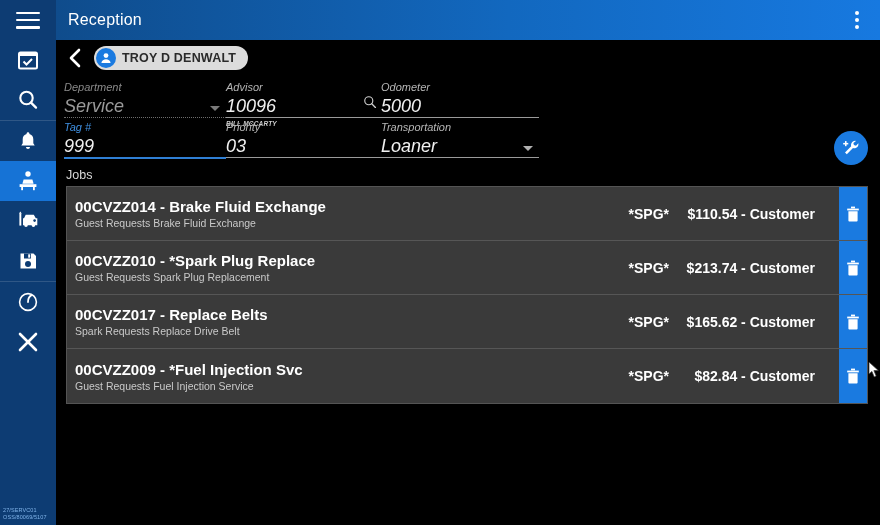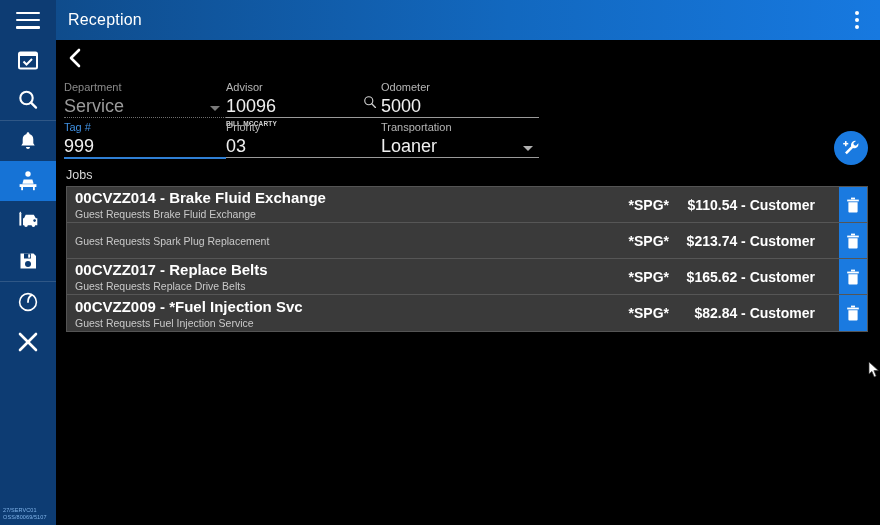--- a/index.html
+++ b/index.html
@@ -64,21 +64,21 @@
   }
   .chip-ico {
     width: 20px; height: 20px; border-radius: 50%; background: #1a7ae0;
     display: flex; align-items: center; justify-content: center; flex: 0 0 20px;
   }
   .chip-label { color: #2a2a2a; font-size: 12.5px; font-weight: bold; letter-spacing: .2px; white-space: nowrap; }
 
   
   .form { padding: 4px 0 0 0; }
   .form-row { display: flex; height: 40px; padding-left: 8px; }
-  .field { position: relative; }
+  .field { position: relative; font-style: italic; }
   .f-dept   { width: 162px; margin-right: 0px; }
   .f-adv    { width: 155px; margin-left: 0px; }
   .f-disp   { width: 158px; }
   .f-odo    { width: 158px; }
   .f-tag    { width: 162px; }
   .f-pri    { width: 155px; }
   .f-trans  { width: 158px; }
   .f-label { font-size: 11px; color: #b6b6b6; line-height: 14px; }
   .f-label.dim { color: #8a8a8a; }
   .f-label.blue { color: #3f8fe0; }
@@ -99,21 +99,21 @@
   .search-ico { position: absolute; right: 4px; bottom: 2px; }
 
   
   .jobs-label { color: #d8d8d8; font-size: 12.5px; padding: 8px 0 4px 10px; }
   .jobs-box {
     margin: 0 12px 0 10px;
     border: 1px solid #545454;
     background: #3a3a3a;
   }
   .job-row {
-    height: 36px; display: flex; align-items: stretch;
+    height: 54px; display: flex; align-items: stretch;
     border-bottom: 1px solid #565656; position: relative;
   }
   .job-row:last-child { border-bottom: none; }
   .job-main { flex: 1; display: flex; flex-direction: column; justify-content: center; padding-left: 8px; }
   .job-title { color: #ffffff; font-size: 15px; font-weight: bold; line-height: 19px; }
   .job-sub { color: #c9c9c9; font-size: 10.5px; line-height: 14px; }
   .job-spg { color: #ffffff; font-size: 14px; font-weight: bold; display: flex; align-items: center; padding: 0 10px; }
   .job-price { color: #ffffff; font-size: 14px; font-weight: bold; display: flex; align-items: center; justify-content: flex-end; width: 160px; padding-right: 24px; }
   .job-del {
     width: 28px; background: #1a7ae0; display: flex; align-items: center; justify-content: center;
@@ -227,20 +227,29 @@
       </div>
     </div>
 
     <div class="chips-row">
       <div class="back-chevron">
         <svg width="16" height="20" viewBox="0 0 16 20">
           <path d="M12 2L4 10l8 8" fill="none" stroke="#fff" stroke-width="2.6" stroke-linecap="round" stroke-linejoin="round"></path>
         </svg>
       </div>
 
+      <div class="chip">
+        <span class="chip-ico">
+          <svg width="14" height="14" viewBox="0 0 14 14">
+            <circle cx="7" cy="4.6" r="2.4" fill="#fff"></circle>
+            <path d="M2.4 12c.3-2.4 2.3-3.7 4.6-3.7S11.3 9.6 11.6 12z" fill="#fff"></path>
+          </svg>
+        </span>
+        <span class="chip-label">TROY D DENWALT</span>
+      </div>
 
     </div>
 
     <div class="form">
 
       <div class="form-row">
 
         <div class="field f-dept">
           <div class="f-label dim">Department</div>
           <div class="f-value-wrap">
@@ -327,37 +336,38 @@
           <svg width="14" height="16" viewBox="0 0 14 16">
             <rect x="1.2" y="2.6" width="11.6" height="1.8" fill="#fff"></rect>
             <rect x="5" y="0.6" width="4" height="1.8" fill="#fff"></rect>
             <path d="M2.4 5.2h9.2v9.4a.9.9 0 01-.9.9H3.3a.9.9 0 01-.9-.9z" fill="#fff"></path>
           </svg>
         </div>
       </div>
 
       <div class="job-row">
         <div class="job-main">
+          <div class="job-title">00CVZZ010 - *Spark Plug Replace</div>
           <div class="job-sub">Guest Requests Spark Plug Replacement</div>
         </div>
         <div class="job-spg">*SPG*</div>
         <div class="job-price">$213.74 - Customer</div>
         <div class="job-del">
           <svg width="14" height="16" viewBox="0 0 14 16">
             <rect x="1.2" y="2.6" width="11.6" height="1.8" fill="#fff"></rect>
             <rect x="5" y="0.6" width="4" height="1.8" fill="#fff"></rect>
             <path d="M2.4 5.2h9.2v9.4a.9.9 0 01-.9.9H3.3a.9.9 0 01-.9-.9z" fill="#fff"></path>
           </svg>
         </div>
       </div>
 
       <div class="job-row">
         <div class="job-main">
           <div class="job-title">00CVZZ017 - Replace Belts</div>
-          <div class="job-sub">Guest Requests Replace Drive Belts</div>
+          <div class="job-sub">Spark Requests Replace Drive Belt</div>
         </div>
         <div class="job-spg">*SPG*</div>
         <div class="job-price">$165.62 - Customer</div>
         <div class="job-del">
           <svg width="14" height="16" viewBox="0 0 14 16">
             <rect x="1.2" y="2.6" width="11.6" height="1.8" fill="#fff"></rect>
             <rect x="5" y="0.6" width="4" height="1.8" fill="#fff"></rect>
             <path d="M2.4 5.2h9.2v9.4a.9.9 0 01-.9.9H3.3a.9.9 0 01-.9-.9z" fill="#fff"></path>
           </svg>
         </div>

